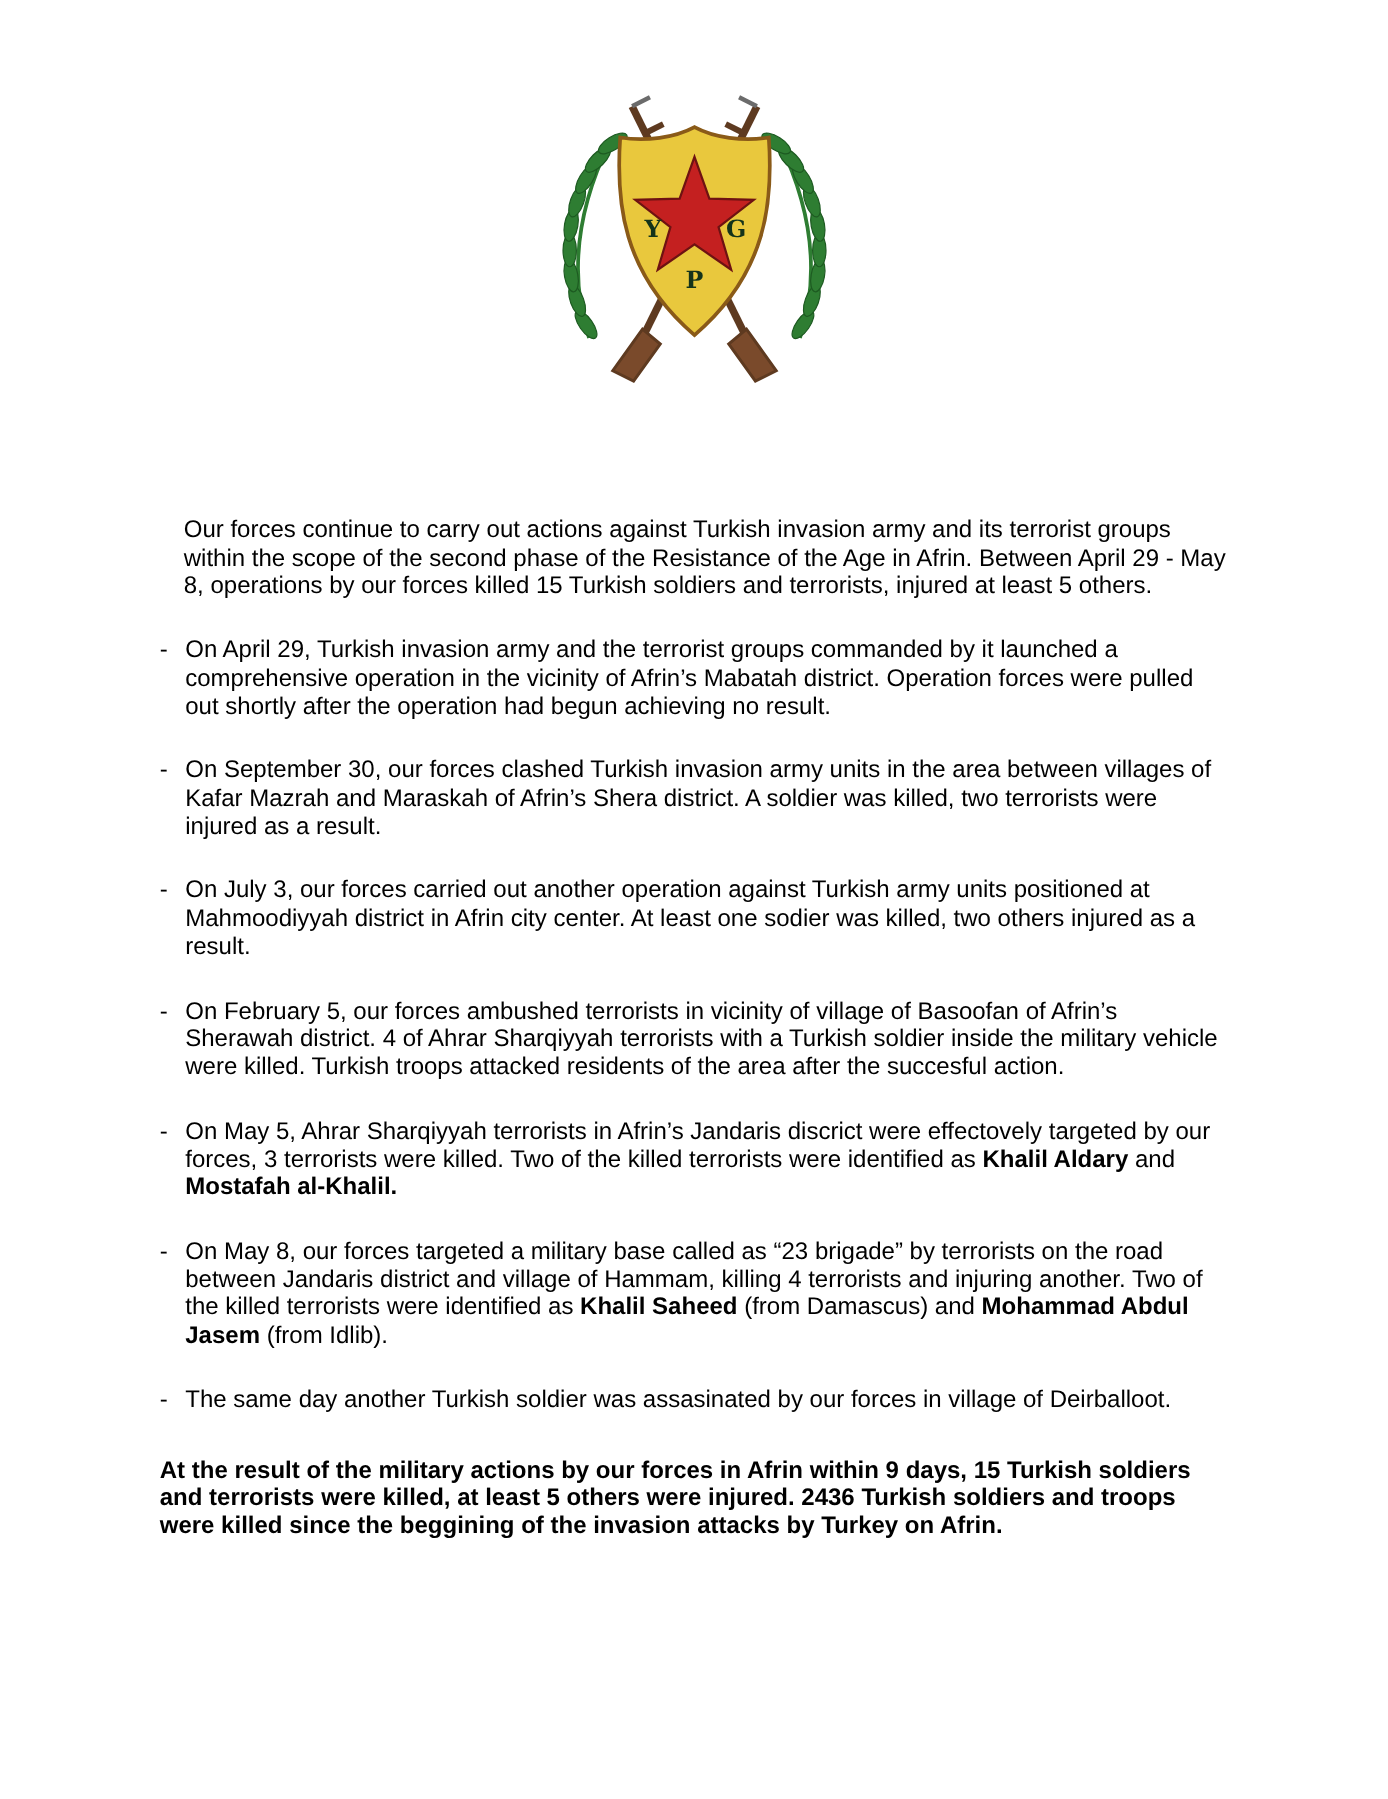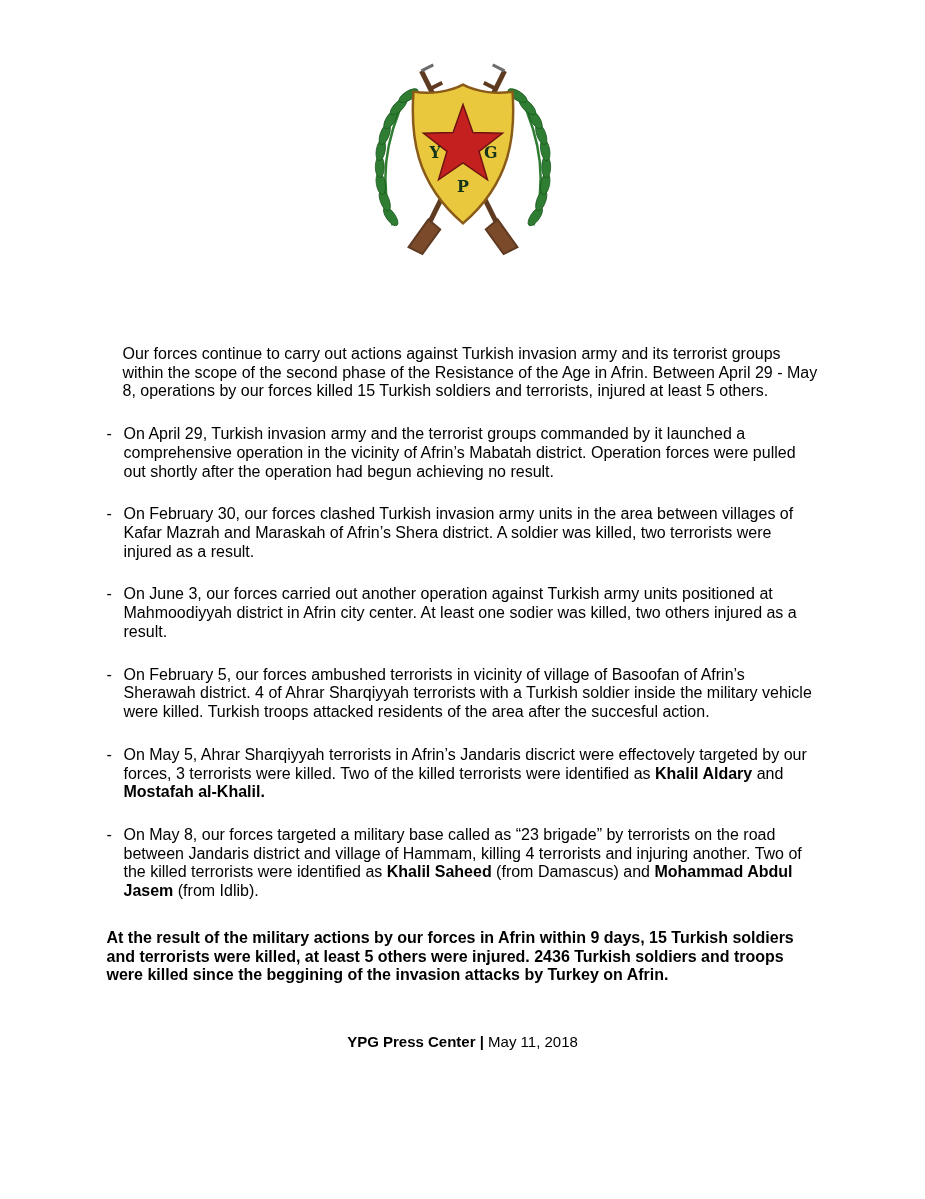--- a/index.html
+++ b/index.html
@@ -118,28 +118,25 @@
       </g>
     </svg>
   </div>
 
   <div class="content">
     <p class="intro">Our forces continue to carry out actions against Turkish invasion army and its terrorist groups within the scope of the second phase of the Resistance of the Age in Afrin. Between April 29 - May 8, operations by our forces killed 15 Turkish soldiers and terrorists, injured at least 5 others.</p>
 
 
     <ul class="op-list">
         <li><span>On April 29, Turkish invasion army and the terrorist groups commanded by it launched a comprehensive operation in the vicinity of Afrin’s Mabatah district. Operation forces were pulled out shortly after the operation had begun achieving no result.</span></li>
-        <li><span>On February 30, our forces clashed Turkish invasion army units in the area between villages of Kafar Mazrah and Maraskah of Afrin’s Shera district. A soldier was killed, two terrorists were injured as a result.</span></li>
-        <li><span>On June 3, our forces carried out another operation against Turkish army units positioned at Mahmoodiyyah district in Afrin city center. At least one sodier was killed, two others injured as a result.</span></li>
+        <li><span>On September 30, our forces clashed Turkish invasion army units in the area between villages of Kafar Mazrah and Maraskah of Afrin’s Shera district. A soldier was killed, two terrorists were injured as a result.</span></li>
+        <li><span>On July 3, our forces carried out another operation against Turkish army units positioned at Mahmoodiyyah district in Afrin city center. At least one sodier was killed, two others injured as a result.</span></li>
         <li><span>On February 5, our forces ambushed terrorists in vicinity of village of Basoofan of Afrin’s Sherawah district. 4 of Ahrar Sharqiyyah terrorists with a Turkish soldier inside the military vehicle were killed. Turkish troops attacked residents of the area after the succesful action.</span></li>
         <li><span>On  May 5, Ahrar Sharqiyyah terrorists in Afrin’s Jandaris discrict were effectovely targeted by our forces, 3 terrorists were killed. Two of the killed terrorists were identified as </span><span class="bold">Khalil Aldary</span><span> and </span><span class="bold">Mostafah al-Khalil.</span></li>
         <li><span>On May 8, our forces targeted a military base called as “23 brigade” by terrorists on the road between Jandaris district and village of Hammam, killing 4 terrorists and injuring another. Two of the killed terrorists were identified as </span><span class="bold">Khalil Saheed</span><span> (from Damascus) and </span><span class="bold">Mohammad Abdul Jasem</span><span> (from Idlib).</span></li>
+        <li><span>The same day another Turkish soldier was assasinated by our forces in village of Deirballoot.</span></li>
       </ul>
 
     <p class="conclusion">At the result of the military actions by our forces in Afrin within 9 days, 15 Turkish soldiers and terrorists were killed, at least 5 others were injured. 2436 Turkish soldiers and troops were killed since the beggining of the invasion attacks by Turkey on Afrin.</p>
 
-    <div class="footer">
-      <span class="src">YPG Press Center |</span>
-      <span>May 11, 2018</span>
-    </div>
   </div>
 
 </div>
 
 </body></html>

